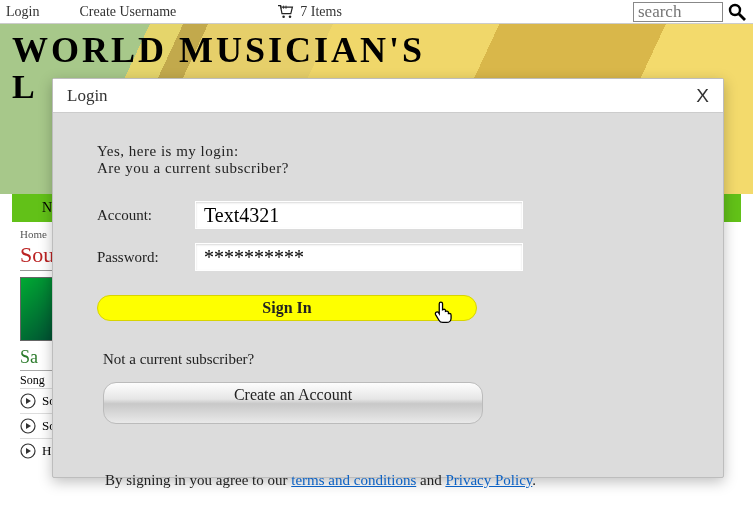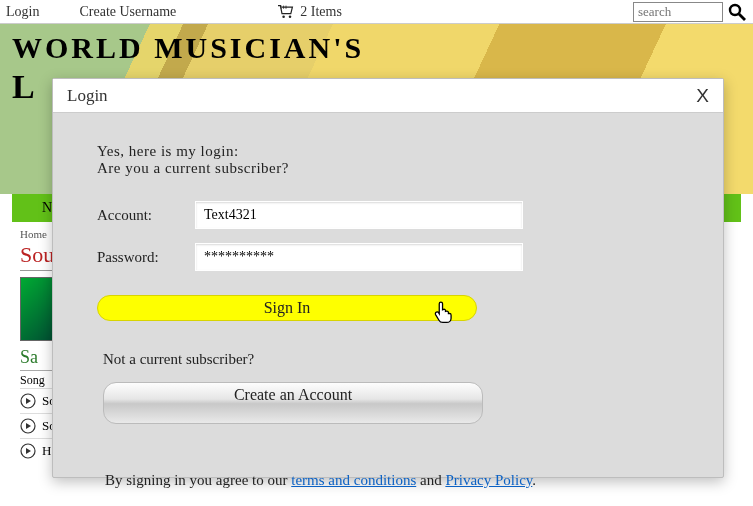--- a/index.html
+++ b/index.html
@@ -4,29 +4,29 @@
 <style>
   * { box-sizing: border-box; margin: 0; padding: 0; font-family: Georgia, 'Times New Roman', serif; }
   body { width: 753px; height: 506px; overflow: hidden; background: #fff; position: relative; }
 
   
   .topbar { height: 24px; display: flex; align-items: center; padding: 0 6px; font-size: 14px; color: #333; background: #fff; border-bottom: 1px solid #ccc; }
   .topbar .link { margin-right: 40px; cursor: pointer; }
   .topbar .cart { margin-left: 60px; display: flex; align-items: center; }
   .topbar .cart svg { width: 20px; height: 16px; margin-right: 4px; }
   .search-wrap { margin-left: auto; display: flex; align-items: center; }
-  .search-wrap input { width: 90px; height: 20px; border: 1px solid #888; padding: 0 4px; font-size: 13px; font-family: inherit; }
+  .search-wrap input { width: 90px; height: 20px; border: 1px solid #888; padding: 0 4px; font-size: 17px; font-family: inherit; }
   .search-wrap .mag { width: 20px; height: 20px; margin-left: 4px; }
 
   
   .banner { height: 170px; position: relative; background:
     linear-gradient(115deg, #a7c88a 0 18%, #e5d56b 18% 22%, #c2a94c 22% 25%, #e6cf6a 25% 40%, #f0d76a 40% 60%, #d9b74a 60% 80%, #f3da6c 80% 100%);
     background-size: cover;
   }
-  .brand { position: absolute; top: 8px; left: 12px; font-family: "Times New Roman", serif; font-weight: 900; font-size: 30px; letter-spacing: 3px; color: #000; text-transform: uppercase; line-height: 1.05; }
+  .brand { position: absolute; top: 8px; left: 12px; font-family: "Times New Roman", serif; font-weight: 900; font-size: 36px; letter-spacing: 3px; color: #000; text-transform: uppercase; line-height: 1.05; }
   .brand2 { position: absolute; top: 44px; left: 12px; font-family: "Times New Roman", serif; font-weight: 900; font-size: 34px; letter-spacing: 3px; color: #000; text-transform: uppercase; }
 
   
   .greennav { position: absolute; top: 194px; left: 12px; right: 12px; height: 28px; background: #62c118; color: #000; font-size: 14px; display: flex; align-items: center; padding-left: 30px; }
 
   
   .page { position: absolute; top: 228px; left: 20px; right: 20px; }
   .breadcrumb { font-size: 11px; color: #555; margin-bottom: 2px; }
   .pagetitle { font-size: 22px; color: #b22; font-family: Georgia, serif; border-bottom: 1px solid #999; padding-bottom: 2px; margin-bottom: 6px; width: 560px;}
   .thumb { width: 46px; height: 64px; background: linear-gradient(135deg,#0a3,#043); display: inline-block; vertical-align: top; border: 1px solid #666; }
@@ -46,42 +46,42 @@
   .modal { position: absolute; left: 52px; top: 78px; width: 672px; height: 400px; background: #dcdcdc; border: 1px solid #bdbdbd; border-radius: 2px; box-shadow: 0 4px 14px rgba(0,0,0,.25); }
   .modal .titlebar { height: 34px; background: #fff; display: flex; align-items: center; padding: 0 14px; border-bottom: 1px solid #ccc; }
   .modal .titlebar .ttl { font-size: 17px; color: #333; }
   .modal .titlebar .close { margin-left: auto; font-size: 19px; color: #333; cursor: pointer; font-family: Arial, sans-serif; }
   .modal .body { padding: 26px 44px 18px 44px; font-size: 15px; color: #222; }
   .q { letter-spacing: .5px; }
   .loginline { margin-top: 4px; }
   .fieldrow { display: flex; align-items: center; margin-top: 24px; }
   .fieldrow + .fieldrow { margin-top: 14px; }
   .fieldrow label { width: 98px; font-size: 15px; }
-  .fieldrow input { width: 328px; height: 28px; border: 1px solid #fff; background: #fff; padding: 0 8px; font-size: 14px; font-family: inherit; box-shadow: 0 1px 2px rgba(0,0,0,.15) inset; }
-  .signin { margin-top: 24px; width: 380px; height: 26px; background: #feff00; border: 1px solid #d8d400; border-radius: 13px; text-align: center; line-height: 24px; font-size: 16px; cursor: pointer; position: relative; }
+  .fieldrow input { width: 328px; height: 28px; border: 1px solid #fff; background: #fff; padding: 0 8px; font-size: 20px; font-family: inherit; box-shadow: 0 1px 2px rgba(0,0,0,.15) inset; }
+  .signin { margin-top: 24px; width: 380px; height: 26px; background: #feff00; border: 1px solid #d8d400; border-radius: 13px; text-align: center; line-height: 24px; font-size: 16px; cursor: pointer; position: relative; font-weight: bold; }
   .cursor { position: absolute; left: 333px; top: 3px; width: 22px; height: 26px; }
   .notsub { margin-top: 30px; margin-left: 6px; }
   .create { margin: 14px 0 0 6px; width: 380px; height: 42px; border-radius: 13px; text-align: center; line-height: 24px; font-size: 16px; cursor: pointer; background: linear-gradient(#fdfdfd,#e6e6e6 40%,#c8c8c8 52%,#e9e9e9 100%); border: 1px solid #bbb; }
   .agree { margin-top: 48px; font-size: 15px; text-align: left; padding-left: 8px; }
   .agree a { color: #0b61c4; text-decoration: underline; cursor: pointer; }
 </style>
 </head>
 <body>
 
 <div class="topbar">
   <span class="link">Login</span>
   <span class="link">Create Username</span>
   <span class="cart">
     <svg viewBox="0 0 24 20">
         <path d="M2 2h3l2 10h11l2-8H7" fill="none" stroke="#222" stroke-width="1.5"></path>
         <circle cx="9" cy="16" r="1.6" fill="#222"></circle>
         <circle cx="17" cy="16" r="1.6" fill="#222"></circle>
         <path d="M6 2v4M9 2v4M12 2v4" stroke="#222" stroke-width="1"></path>
       </svg>
-    <span>2 Items</span>
+    <span>7 Items</span>
   </span>
   <span class="search-wrap">
     <input type="text" placeholder="search" style="">
     <svg class="mag" viewBox="0 0 20 20">
         <circle cx="8" cy="8" r="5" fill="none" stroke="#000" stroke-width="2.4"></circle>
         <line x1="12" y1="12" x2="18" y2="18" stroke="#000" stroke-width="2.8"></line>
       </svg>
   </span>
 </div>
 

